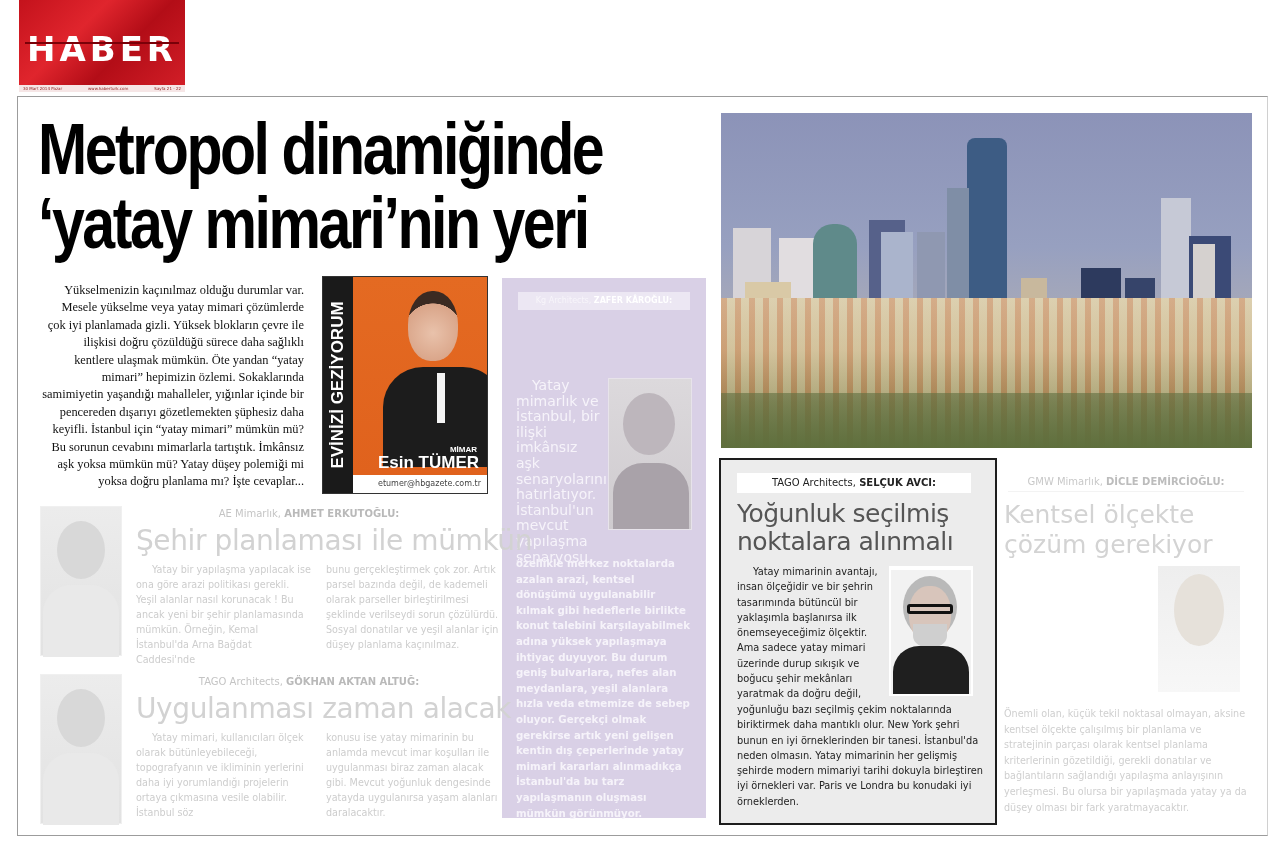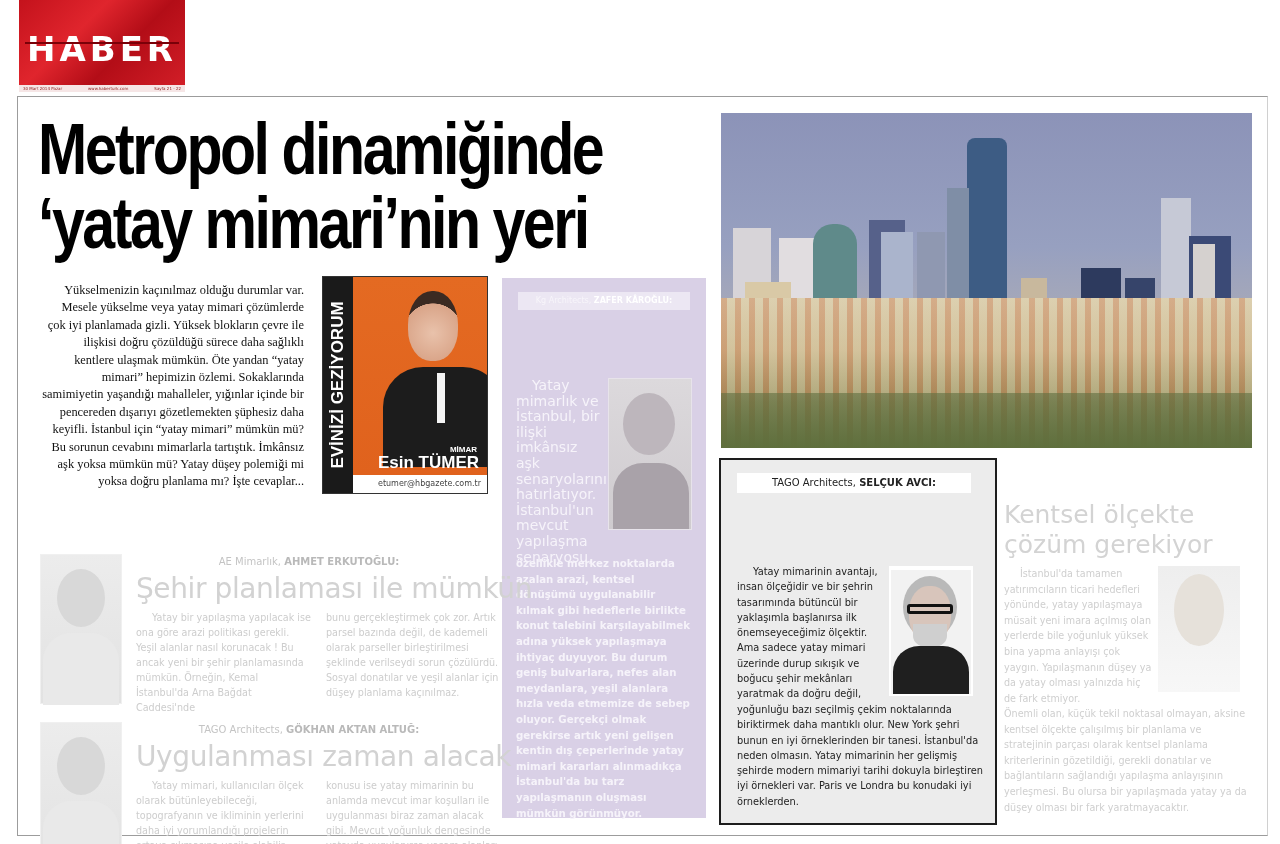--- a/index.html
+++ b/index.html
@@ -70,21 +70,21 @@
   .lav .photo .h { position: absolute; left: 14px; top: 14px; width: 52px; height: 62px; border-radius: 50%;
     background: #bdb6bc; }
   .lav .photo .b { position: absolute; left: 4px; top: 84px; width: 76px; height: 66px; border-radius: 30px 30px 0 0;
     background: #a9a2a9; }
   .lav .text-top { position: absolute; left: 14px; top: 100px; width: 88px;
     color: #f6f3fa; font-size: 14px; line-height: 15.6px; font-weight: normal; }
   .lav .text-bottom { position: absolute; left: 14px; top: 256px; width: 180px;
     color: #f6f3fa; font-size: 10.2px; line-height: 15.6px; font-weight: bold; margin-top: 22px; }
 
   
-  .fade-story { position: absolute; color: #c9c9c9; margin-top: 48px; }
+  .fade-story { position: absolute; color: #c9c9c9; }
   .fade-story .portrait { position: absolute; left: 0; top: 0; width: 82px; height: 150px;
     background: linear-gradient(180deg, #ececec 0%, #e2e2e2 100%); border: 1px solid #f0f0f0; }
   .fade-story .portrait .h { position: absolute; left: 16px; top: 14px; width: 48px; height: 58px; border-radius: 50%;
     background: #d8d8d8; }
   .fade-story .portrait .b { position: absolute; left: 2px; top: 78px; width: 76px; height: 72px; border-radius: 28px 28px 0 0;
     background: #e9e9e9; }
   .fade-story .byline { position: absolute; left: 94px; top: 2px; width: 350px; text-align: center;
     font-size: 10px; color: #c4c4c4; }
   .fade-story .byline b { color: #b9b9b9; }
   .fade-story .title { position: absolute; left: 96px; top: 18px; white-space: nowrap;
@@ -246,32 +246,36 @@
   <div class="bld" style="left:472px; width:22px; height:84px; background:#d5d1cf;"></div>
   <div class="hill"></div>
   <div class="green"></div>
 </div>
 
 <div class="feature">
   <div class="byline">
     <span>TAGO Architects,</span>
     <b>SELÇUK AVCI:</b>
   </div>
+  <div class="title">Yoğunluk seçilmiş noktalara alınmalı</div>
   <div class="photo">
     <div class="bg"></div>
     <div class="hair"></div>
     <div class="face"></div>
     <div class="beard"></div>
     <div class="glasses"></div>
     <div class="shirt"></div>
   </div>
   <p class="text-top indent">Yatay mimarinin avantajı, insan ölçeğidir ve bir şehrin tasarımında bütüncül bir yaklaşımla başlanırsa ilk önemseyeceğimiz ölçektir. Ama sadece yatay mimari üzerinde durup sıkışık ve boğucu şehir mekânları yaratmak da doğru değil,</p>
   <p class="text-bottom">yoğunluğu bazı seçilmiş çekim noktalarında biriktirmek daha mantıklı olur. New York şehri bunun en iyi örneklerinden bir tanesi. İstanbul'da neden olmasın. Yatay mimarinin her gelişmiş şehirde modern mimariyi tarihi dokuyla birleştiren iyi örnekleri var. Paris ve Londra bu konudaki iyi örneklerden.</p>
 </div>
 
 <div class="rstory">
+  <div class="byline">
+    <span>GMW Mimarlık,</span>
+    <b>DİCLE DEMİRCİOĞLU:</b>
+  </div>
   <div class="title">Kentsel ölçekte çözüm gerekiyor</div>
   <div class="photo">
     <div class="h"></div>
   </div>
-  <p class="text-top indent">İstanbul'da tamamen yatırımcıların ticari hedefleri yönünde, yatay yapılaşmaya müsait yeni imara açılmış olan yerlerde bile yoğunluk yüksek bina yapma anlayışı çok yaygın. Yapılaşmanın düşey ya da yatay olması yalnızda hiç de fark etmiyor.</p>
   <p class="text-bottom">Önemli olan, küçük tekil noktasal olmayan, aksine kentsel ölçekte çalışılmış bir planlama ve stratejinin parçası olarak kentsel planlama kriterlerinin gözetildiği, gerekli donatılar ve bağlantıların sağlandığı yapılaşma anlayışının yerleşmesi. Bu olursa bir yapılaşmada yatay ya da düşey olması bir fark yaratmayacaktır.</p>
 </div>
 
 </body></html>

